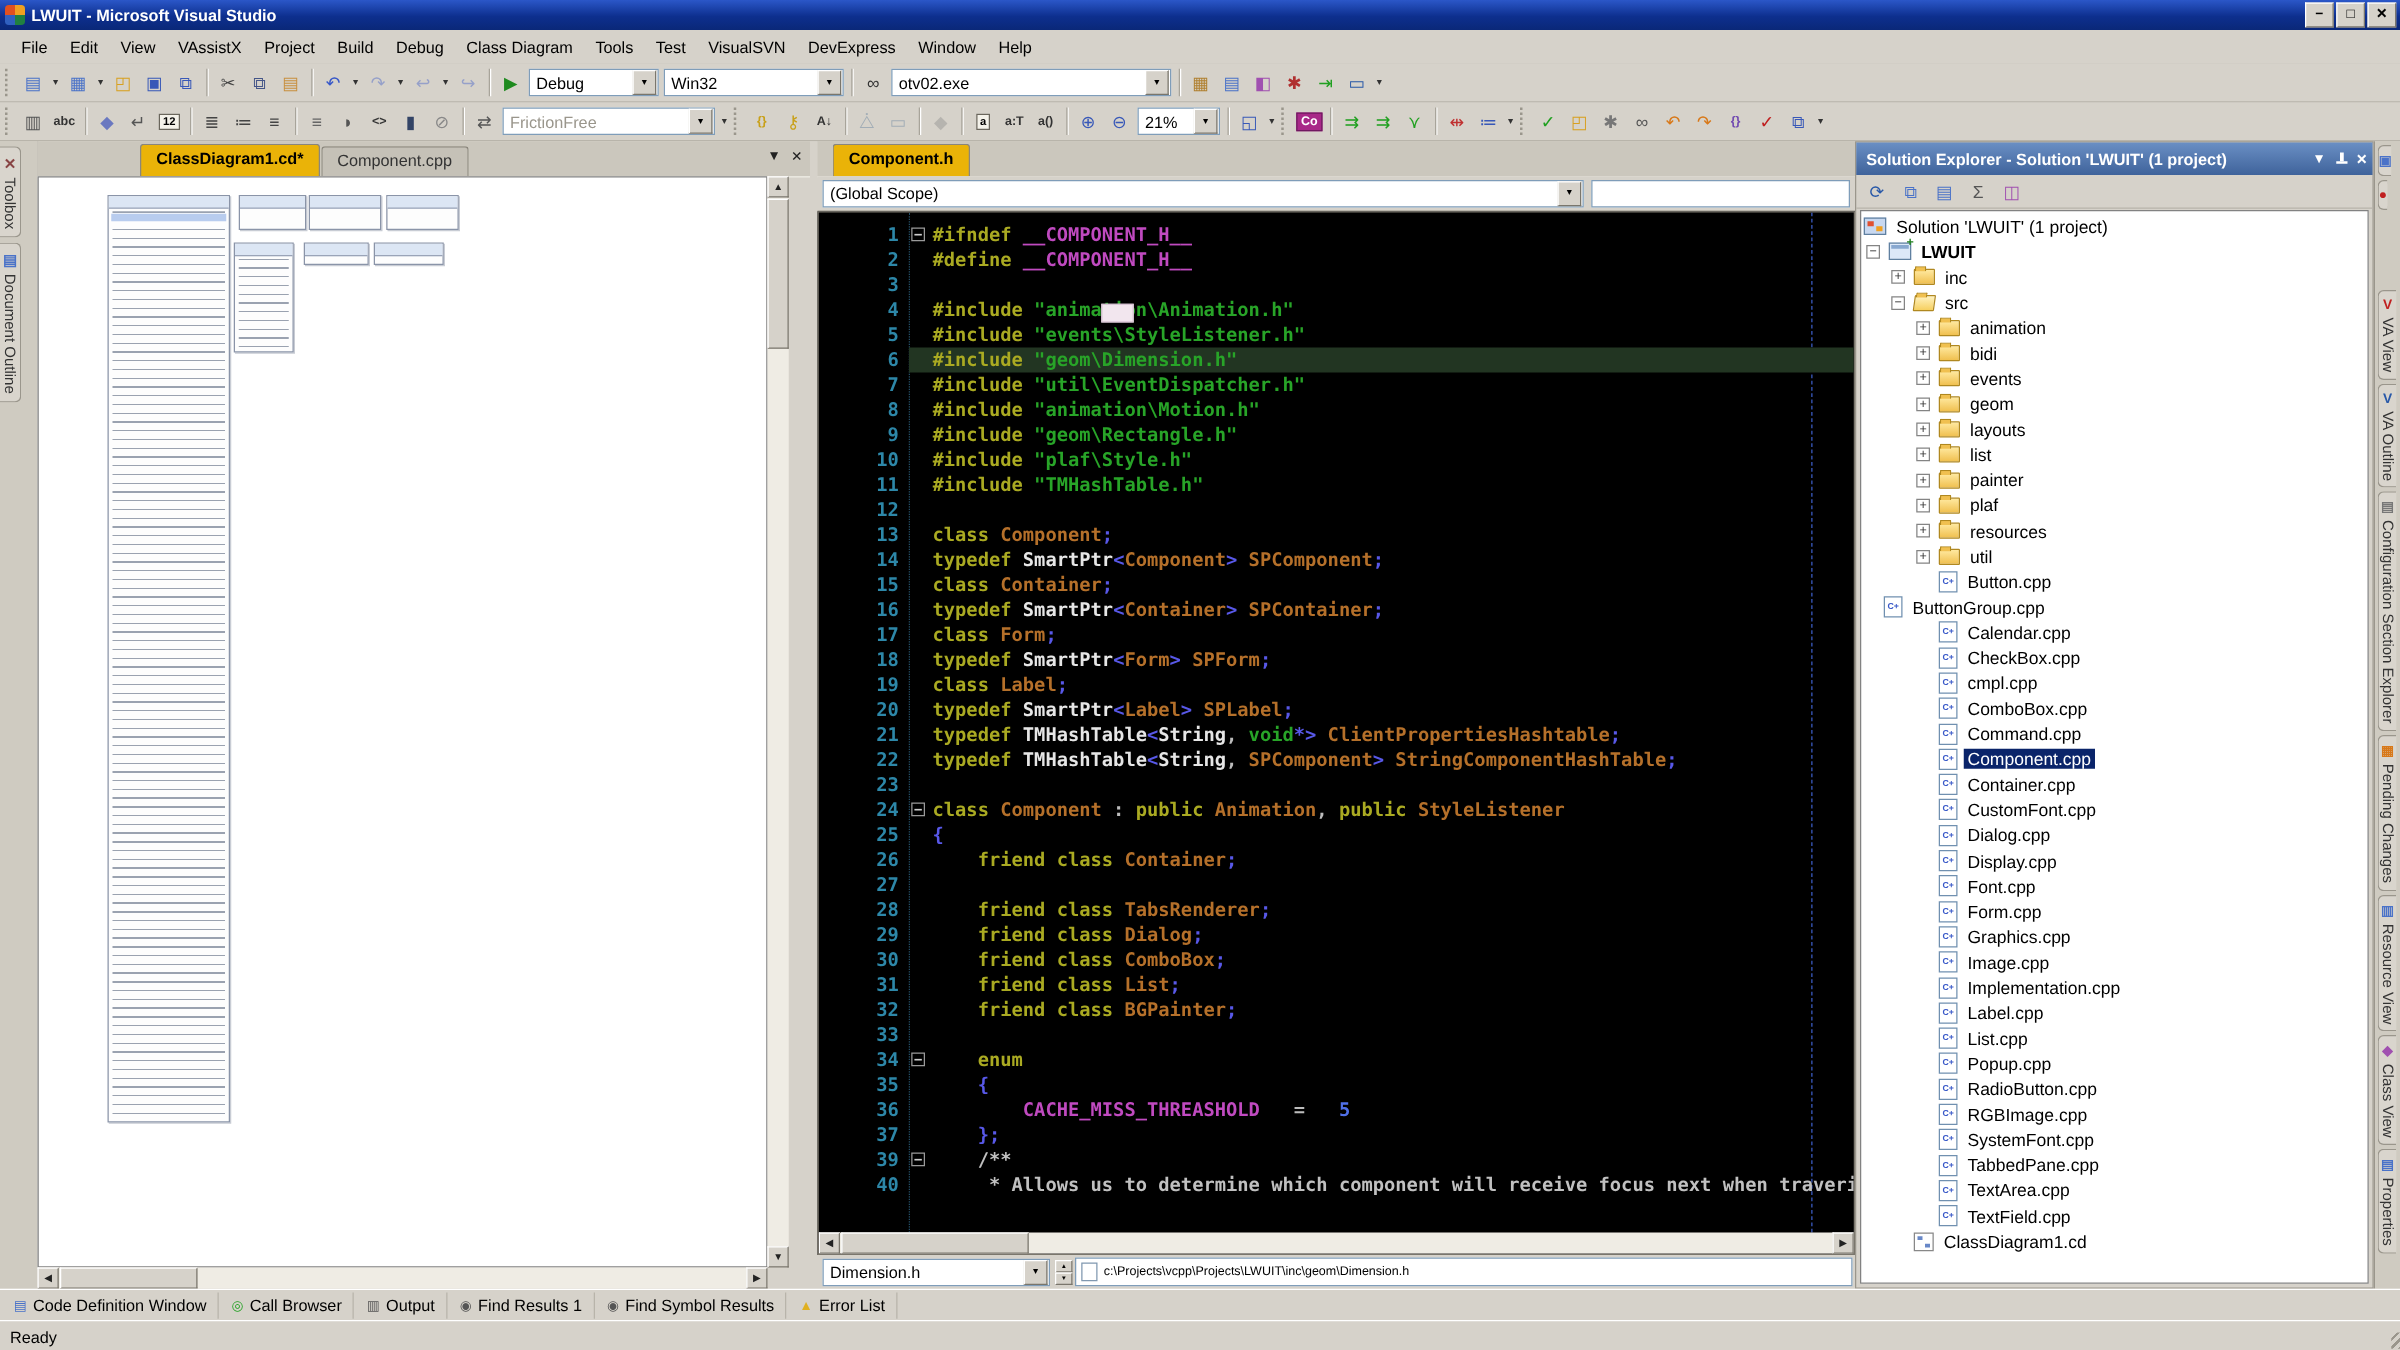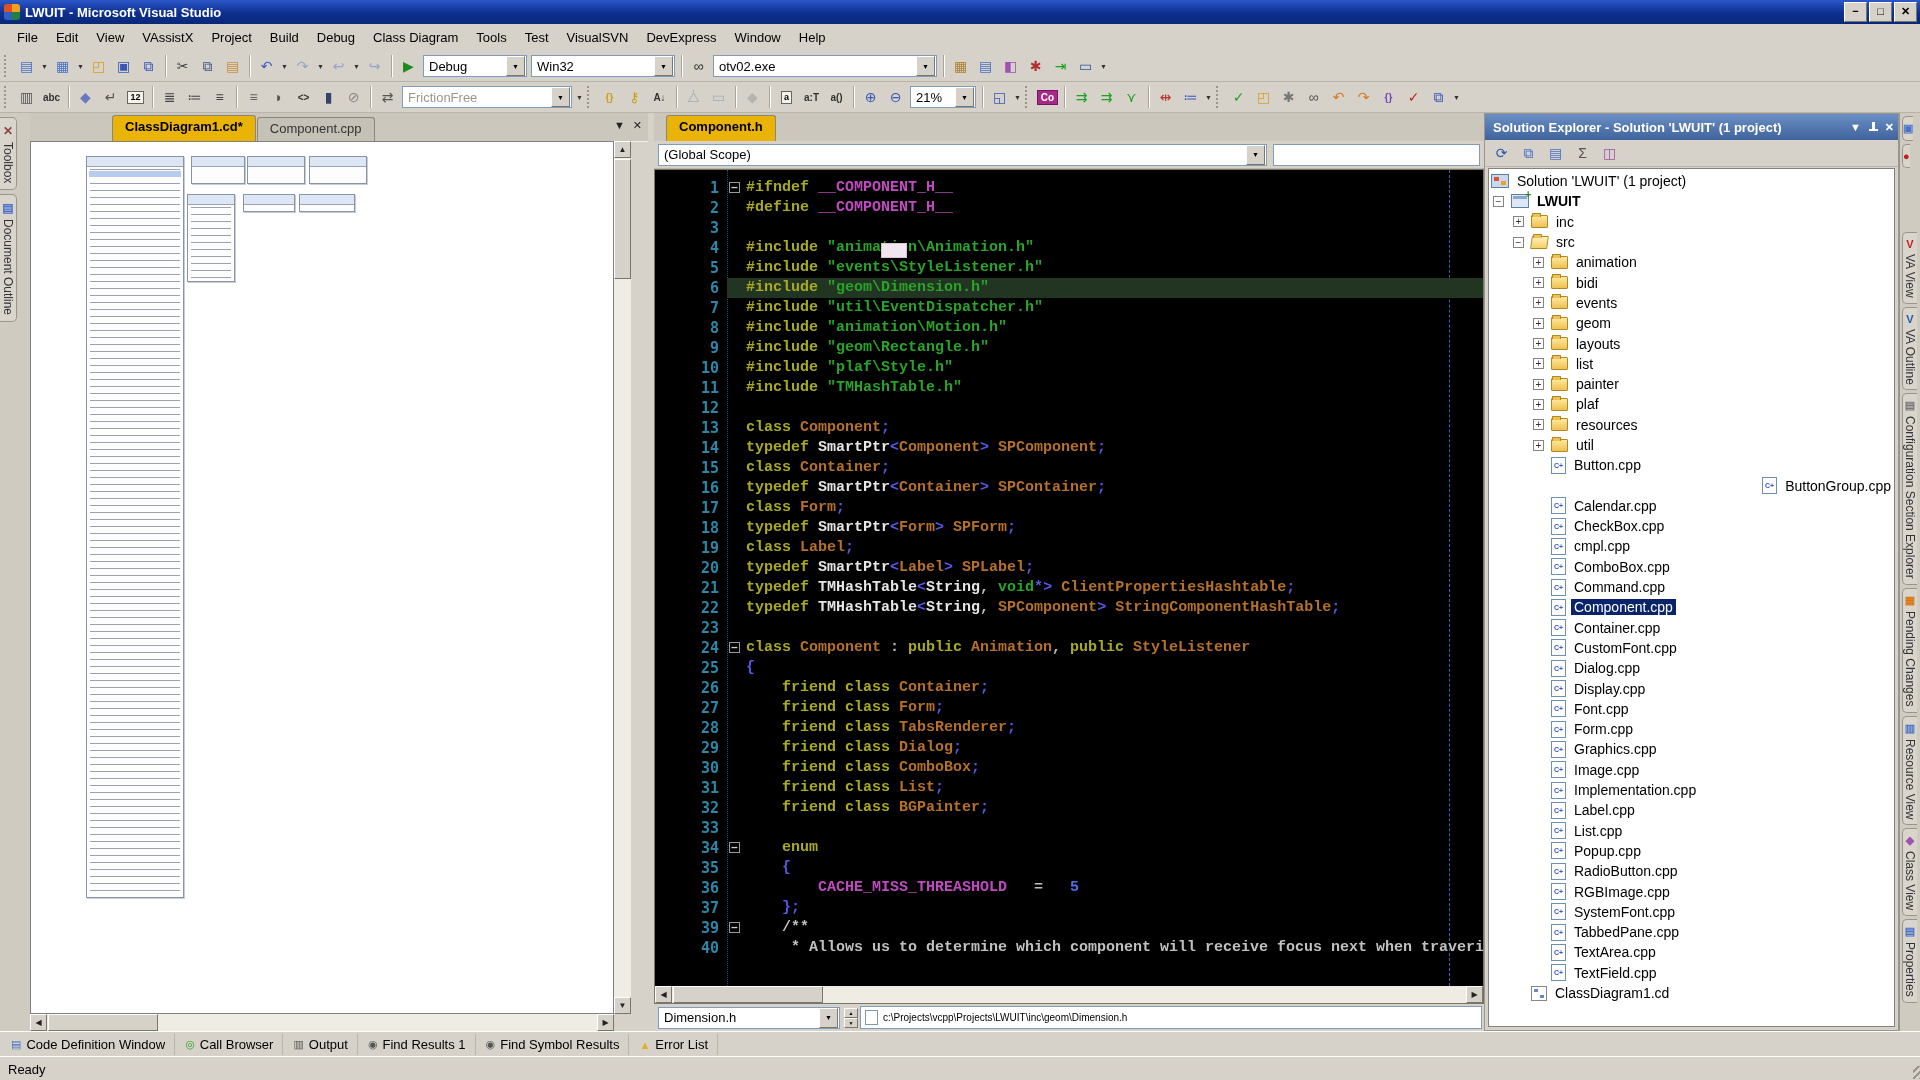--- a/index.html
+++ b/index.html
@@ -59,21 +59,21 @@
   
   #editor-pane{left:654px;top:113px;width:830px;height:918px;}
   #navbar{position:absolute;left:0;top:28px;width:830px;height:28px;background:#d6d2ca;display:flex;align-items:center;padding:0 2px;box-sizing:border-box;border-bottom:1px solid #b8b4aa;}
   #code-area{position:absolute;left:0;top:56px;width:830px;height:835px;background:#000;overflow:hidden;border:1px solid #7a766c;box-sizing:border-box;}
   #code-lines{position:absolute;left:0;top:8px;right:0;font:600 15px "DejaVu Sans Mono",monospace;}
   .crow{display:flex;height:20px;line-height:20px;white-space:pre;}
   .crow.hl{background:linear-gradient(90deg,transparent 72px,#223522 72px);}
   .ln{width:64px;text-align:right;padding-right:8px;color:#2d87a8;flex:none;}
   .fold{width:19px;flex:none;position:relative;}
   .fbox{position:absolute;left:2px;top:4px;width:11px;height:11px;border:1px solid #9a9a9a;color:#cccccc;font-size:11px;line-height:9px;text-align:center;box-sizing:border-box;}
-  .ctxt{flex:1;overflow:hidden;font-family:Liberation Mono, monospace;}
+  .ctxt{flex:1;overflow:hidden;}
   .sp{color:#aaaa22;} .sm{color:#c04ac0;} .ss{color:#28a428;} .st{color:#b5702a;}
   .sw{color:#e6e6e6;} .su{color:#5858e8;} .sn{color:#4f6fe8;} .sc{color:#c0c0c0;} .sd{color:#bcbcbc;}
   #fold-guide{position:absolute;left:72px;top:0;bottom:17px;border-left:1px dotted #24506a;}
   #margin-guide{position:absolute;left:794px;top:0;bottom:17px;border-left:1px dashed #3c5ec8;}
   #artifact{position:absolute;left:226px;top:73px;width:24px;height:13px;background:#f2e6ee;border:1px solid #d8c4d4;}
   #pathbar{position:absolute;left:0;top:891px;width:830px;height:27px;background:#d6d2ca;display:flex;align-items:center;padding:0 2px;box-sizing:border-box;}
   .spinner{display:flex;flex-direction:column;margin:0 2px;}
   .spinner div{width:14px;height:10px;background:#d6d2ca;border:1px solid;border-color:#fff #7a766c #7a766c #fff;font-size:5px;line-height:8px;text-align:center;box-sizing:border-box;}
   #path-box{flex:1;height:21px;background:#fff;border:1px solid #7f9db9;display:flex;align-items:center;gap:5px;padding-left:4px;font-size:10px;white-space:nowrap;overflow:hidden;}
   
@@ -496,21 +496,21 @@
           <div class="crow"><span class="ln">17</span><span class="fold"></span><span class="ctxt"><span class="sp">class </span><span class="st">Form</span><span class="su">;</span></span></div>
           <div class="crow"><span class="ln">18</span><span class="fold"></span><span class="ctxt"><span class="sp">typedef </span><span class="sw">SmartPtr</span><span class="su">&lt;</span><span class="st">Form</span><span class="su">&gt;</span><span class="st"> SPForm</span><span class="su">;</span></span></div>
           <div class="crow"><span class="ln">19</span><span class="fold"></span><span class="ctxt"><span class="sp">class </span><span class="st">Label</span><span class="su">;</span></span></div>
           <div class="crow"><span class="ln">20</span><span class="fold"></span><span class="ctxt"><span class="sp">typedef </span><span class="sw">SmartPtr</span><span class="su">&lt;</span><span class="st">Label</span><span class="su">&gt;</span><span class="st"> SPLabel</span><span class="su">;</span></span></div>
           <div class="crow"><span class="ln">21</span><span class="fold"></span><span class="ctxt"><span class="sp">typedef </span><span class="sw">TMHashTable</span><span class="su">&lt;</span><span class="sw">String</span><span class="sd">, </span><span class="ss">void</span><span class="su">*</span><span class="su">&gt;</span><span class="st"> ClientPropertiesHashtable</span><span class="su">;</span></span></div>
           <div class="crow"><span class="ln">22</span><span class="fold"></span><span class="ctxt"><span class="sp">typedef </span><span class="sw">TMHashTable</span><span class="su">&lt;</span><span class="sw">String</span><span class="sd">, </span><span class="st">SPComponent</span><span class="su">&gt;</span><span class="st"> StringComponentHashTable</span><span class="su">;</span></span></div>
           <div class="crow"><span class="ln">23</span><span class="fold"></span><span class="ctxt"></span></div>
           <div class="crow"><span class="ln">24</span><span class="fold"><span class="fbox">−</span></span><span class="ctxt"><span class="sp">class </span><span class="st">Component</span><span class="sd"> : </span><span class="sp">public </span><span class="st">Animation</span><span class="sd">, </span><span class="sp">public </span><span class="st">StyleListener</span></span></div>
           <div class="crow"><span class="ln">25</span><span class="fold"></span><span class="ctxt"><span class="su">{</span></span></div>
           <div class="crow"><span class="ln">26</span><span class="fold"></span><span class="ctxt"><span class="sp">    friend class </span><span class="st">Container</span><span class="su">;</span></span></div>
-          <div class="crow"><span class="ln">27</span><span class="fold"></span><span class="ctxt"><span class="sp">    friend class </span><span class="st">Form</span><span class="su">;</span></span></div>
+          <div class="crow"><span class="ln">27</span><span class="fold"></span></div>
           <div class="crow"><span class="ln">28</span><span class="fold"></span><span class="ctxt"><span class="sp">    friend class </span><span class="st">TabsRenderer</span><span class="su">;</span></span></div>
           <div class="crow"><span class="ln">29</span><span class="fold"></span><span class="ctxt"><span class="sp">    friend class </span><span class="st">Dialog</span><span class="su">;</span></span></div>
           <div class="crow"><span class="ln">30</span><span class="fold"></span><span class="ctxt"><span class="sp">    friend class </span><span class="st">ComboBox</span><span class="su">;</span></span></div>
           <div class="crow"><span class="ln">31</span><span class="fold"></span><span class="ctxt"><span class="sp">    friend class </span><span class="st">List</span><span class="su">;</span></span></div>
           <div class="crow"><span class="ln">32</span><span class="fold"></span><span class="ctxt"><span class="sp">    friend class </span><span class="st">BGPainter</span><span class="su">;</span></span></div>
           <div class="crow"><span class="ln">33</span><span class="fold"></span><span class="ctxt"></span></div>
           <div class="crow"><span class="ln">34</span><span class="fold"><span class="fbox">−</span></span><span class="ctxt"><span class="sp">    enum</span></span></div>
           <div class="crow"><span class="ln">35</span><span class="fold"></span><span class="ctxt"><span class="su">    {</span></span></div>
           <div class="crow"><span class="ln">36</span><span class="fold"></span><span class="ctxt"><span class="sm">        CACHE_MISS_THREASHOLD</span><span class="sd">   = </span><span class="sn">  5</span></span></div>
           <div class="crow"><span class="ln">37</span><span class="fold"></span><span class="ctxt"><span class="su">    };</span></span></div>
@@ -635,21 +635,21 @@
         <div class="trow" style="padding-left: 44px;">
           <span class="exp">+</span>
           <span class="ti ic-fld"></span>
           <span class="tlabel">util</span>
         </div>
         <div class="trow" style="padding-left: 44px;">
           <span class="expgap"></span>
           <span class="ti ic-cpp">C+</span>
           <span class="tlabel">Button.cpp</span>
         </div>
-        <div class="trow" style=" justify-content: flex-end;">
+        <div class="trow" style="">
           <span class="expgap"></span>
           <span class="ti ic-cpp">C+</span>
           <span class="tlabel">ButtonGroup.cpp</span>
         </div>
         <div class="trow" style="padding-left: 44px;">
           <span class="expgap"></span>
           <span class="ti ic-cpp">C+</span>
           <span class="tlabel">Calendar.cpp</span>
         </div>
         <div class="trow" style="padding-left: 44px;">

